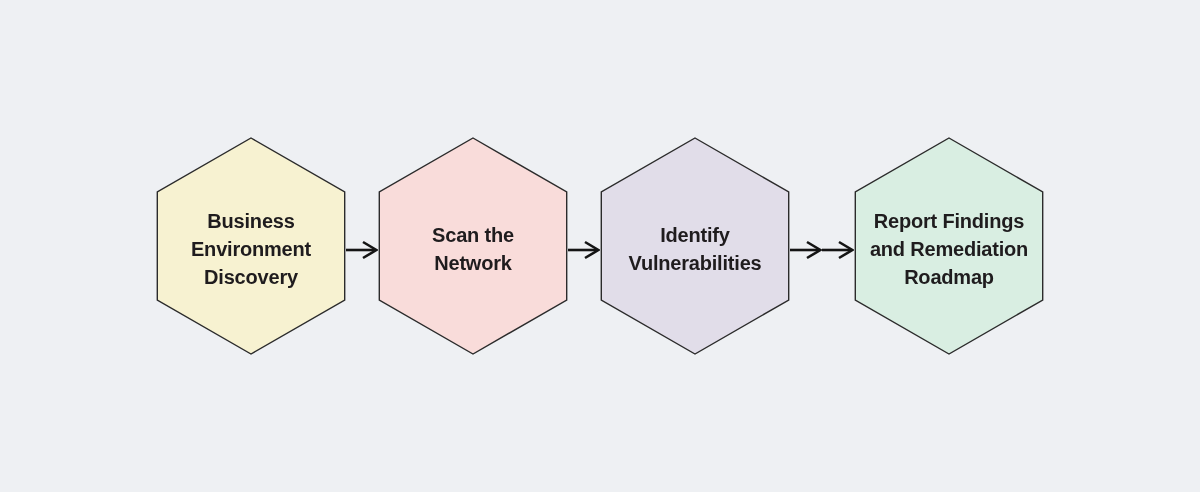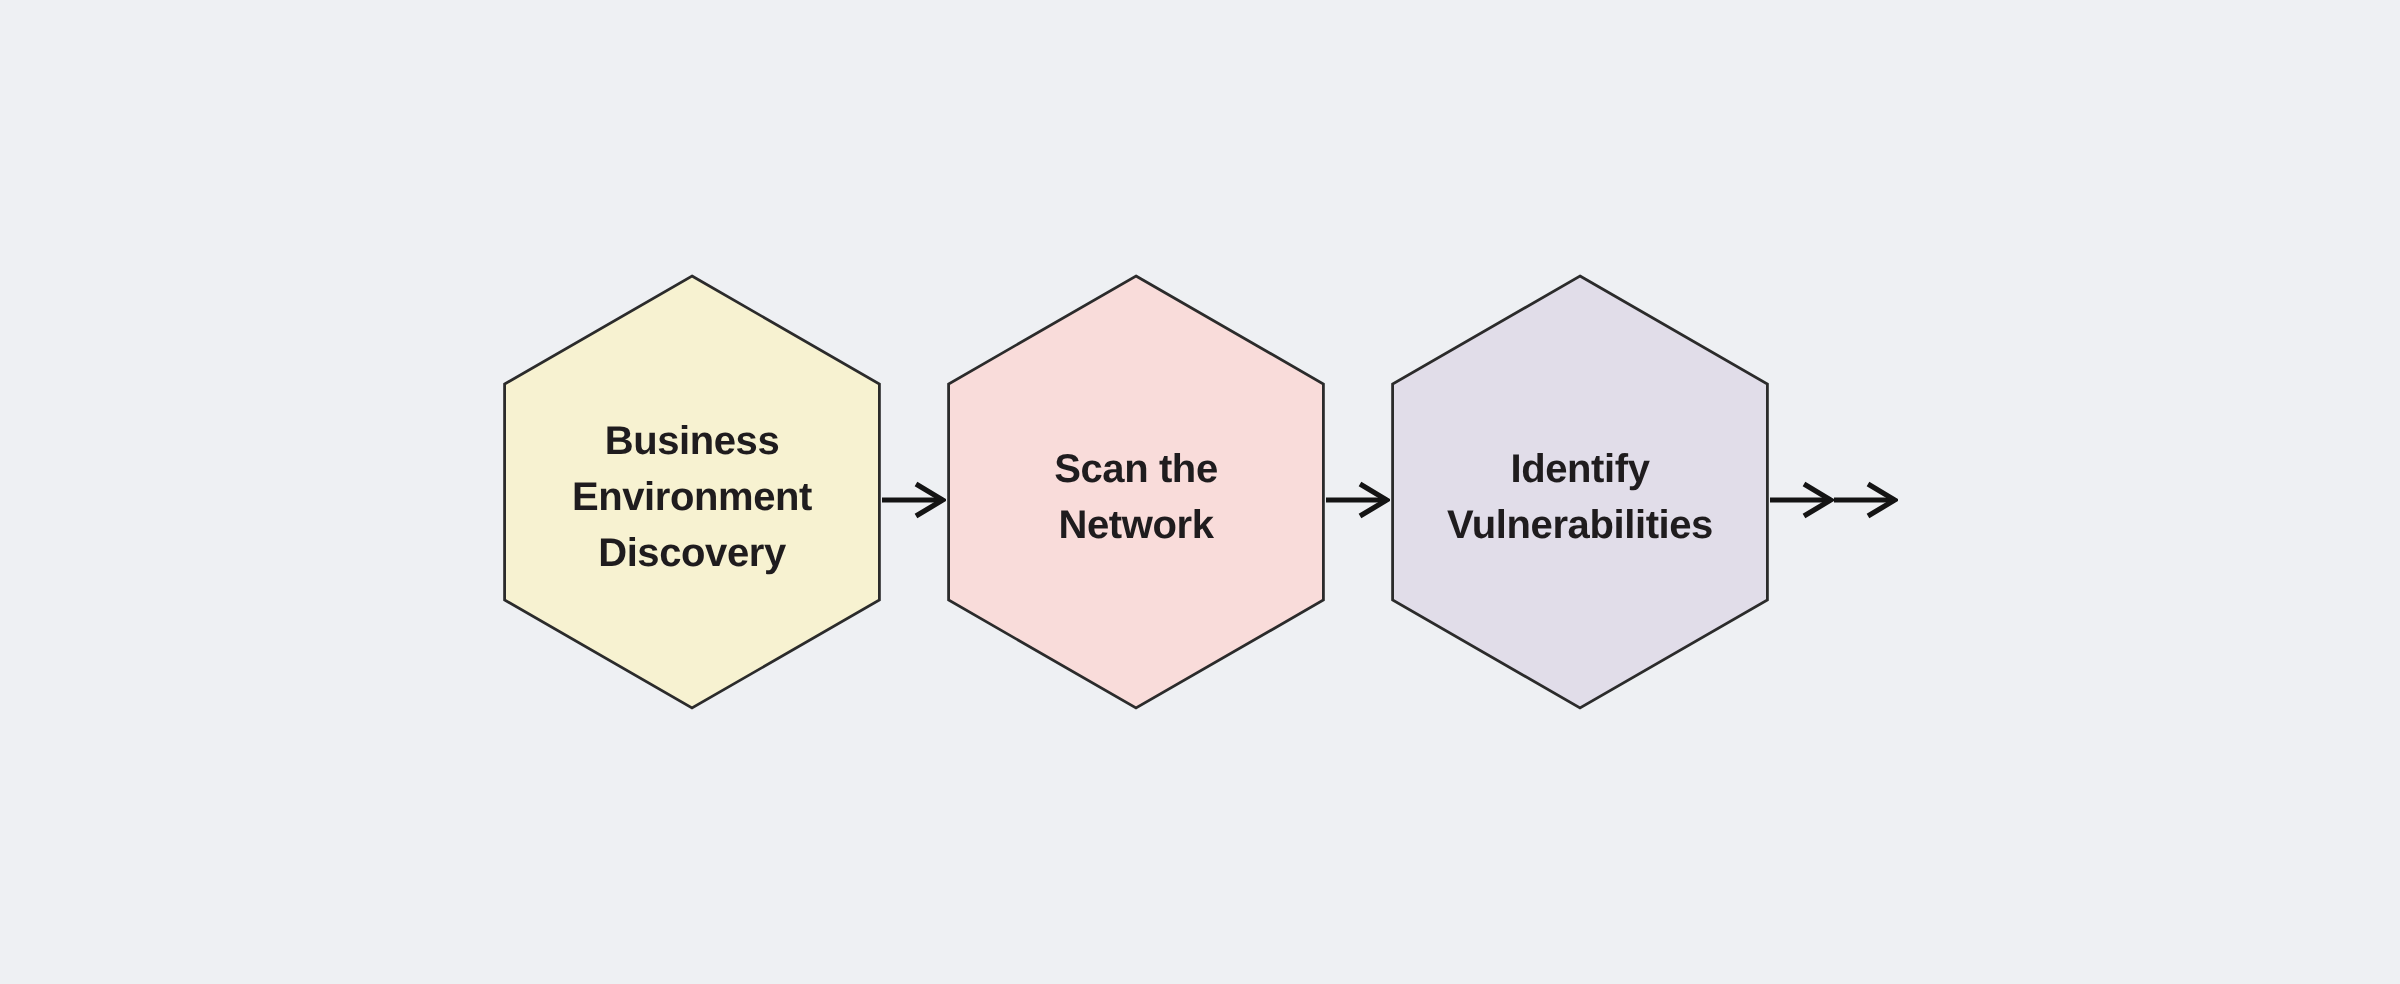--- a/index.html
+++ b/index.html
@@ -113,14 +113,22 @@
   </div>
 
 
   <div class="flow-arrow">
     <svg viewBox="0 0 32 26">
       <line x1="0" y1="13" x2="29" y2="13" stroke="#141414" stroke-width="2.6"></line>
       <polyline points="17,5 30.4,13 17,21" fill="none" stroke="#141414" stroke-width="2.6"></polyline>
     </svg>
   </div>
 
+  <div class="hex-node">
+    <svg class="hex-shape" viewBox="0 0 190 218">
+      <polygon points="95,1 188.7,55 188.7,163 95,217 1.3,163 1.3,55" stroke="#2b2b2b" stroke-width="1.4" fill="#d9eee2"></polygon>
+    </svg>
+    <div class="hex-label">Report Findings
+and Remediation
+Roadmap</div>
+  </div>
 
 </div>
 
 </body></html>

